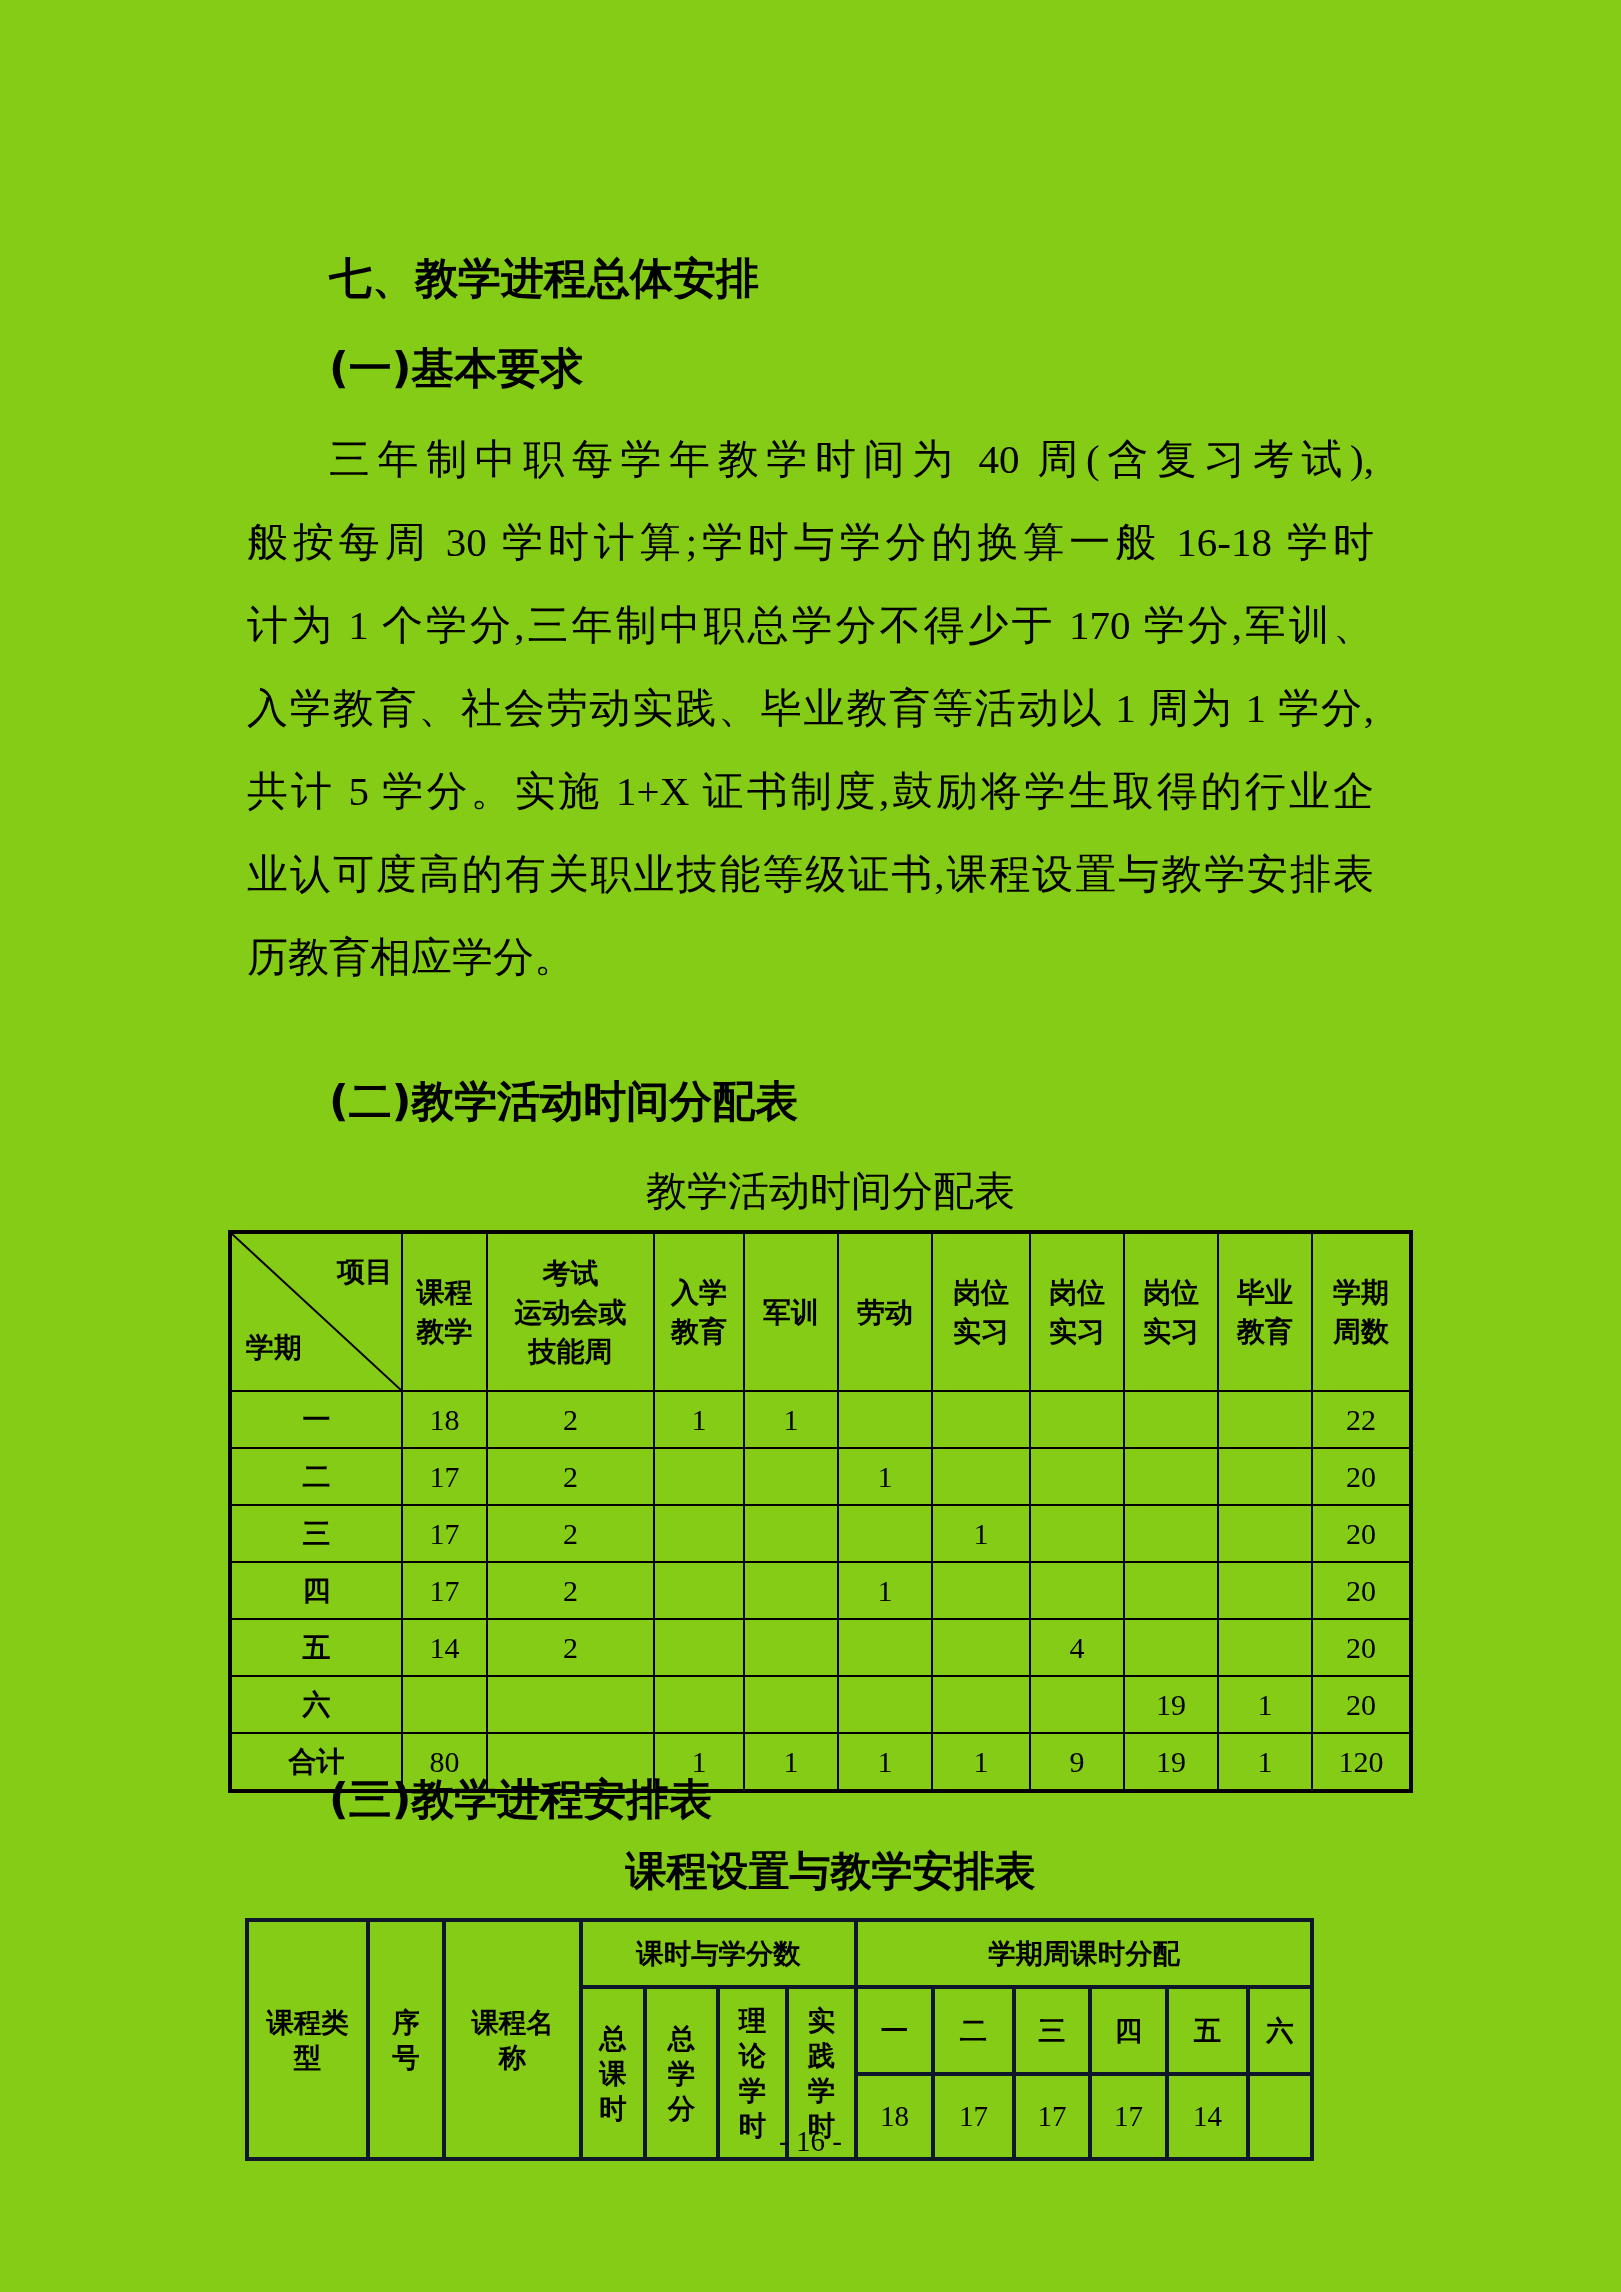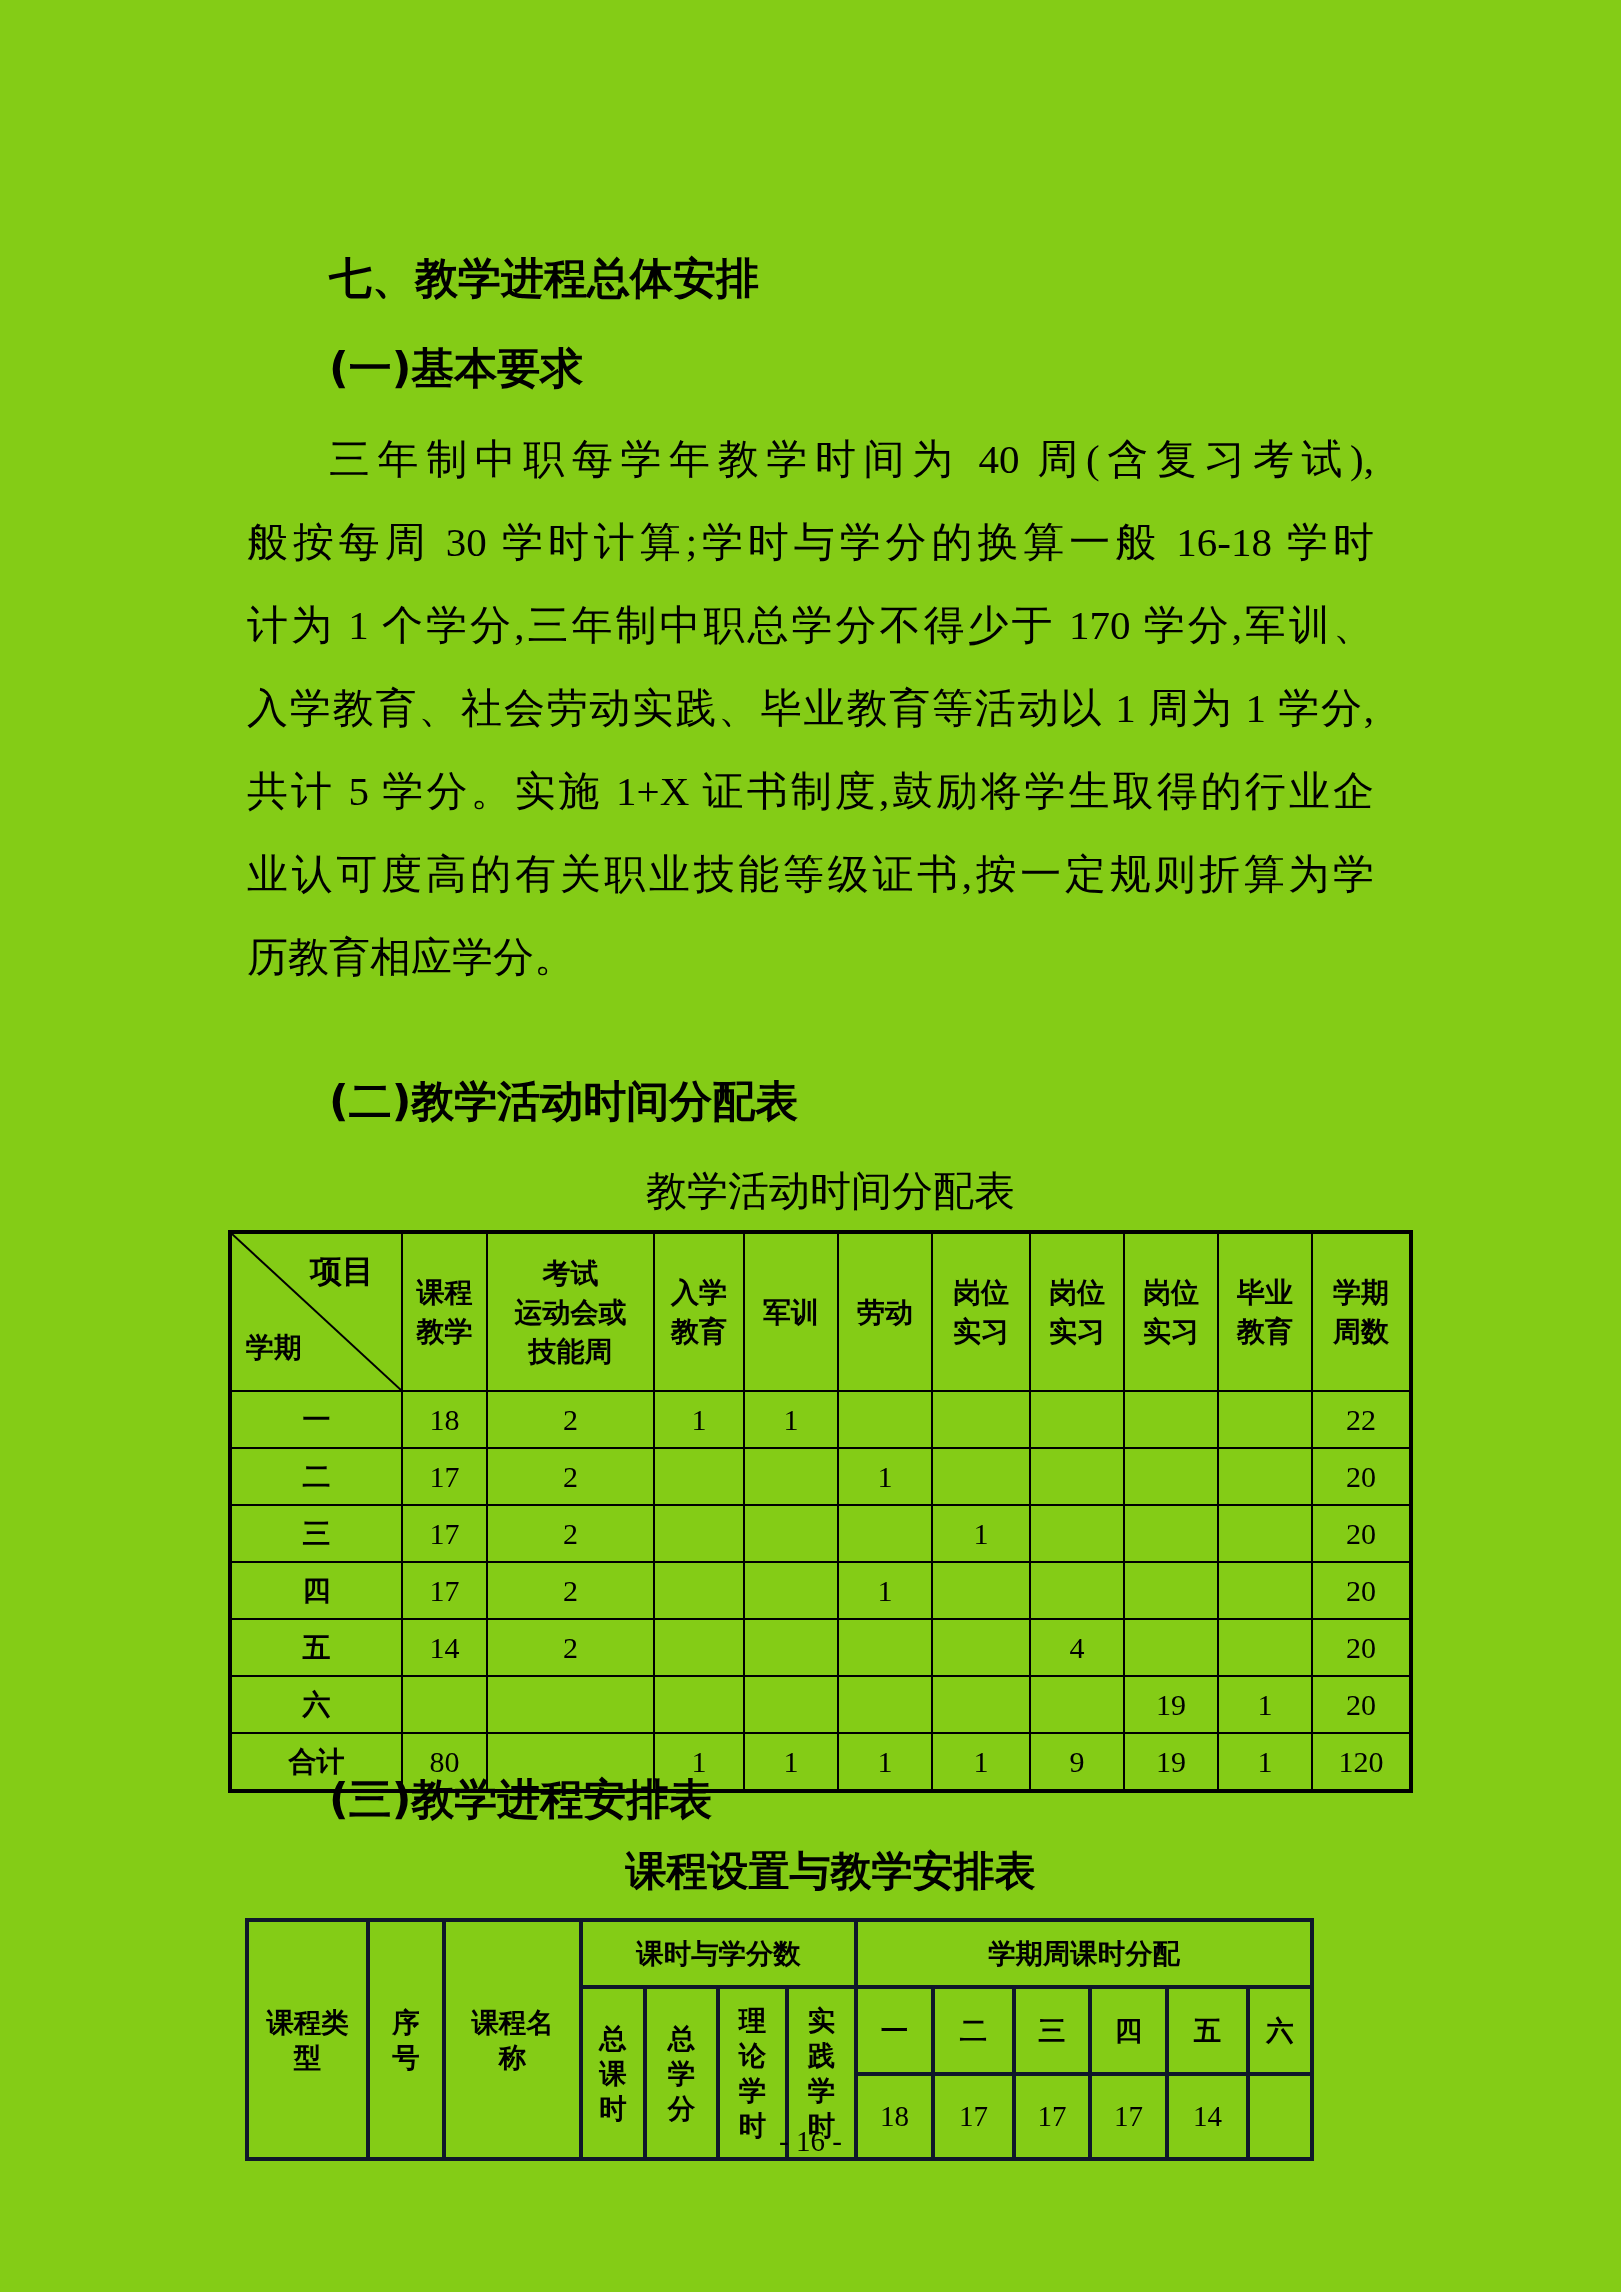--- a/index.html
+++ b/index.html
@@ -58,21 +58,21 @@
     font-weight: bold; font-size: 28px; line-height: 39px;
     text-align: center; vertical-align: middle;
     white-space: pre-line;
   }
   .t1 td.num, .t2 td.num {
     font-family: "Liberation Serif", "DejaVu Serif", serif;
     font-size: 30px; text-align: center; vertical-align: middle;
   }
   .corner { position: relative; }
   .corner svg { position:absolute; top:0; left:0; width:100%; height:100%; display:block; }
-  .corner .c-top { position:absolute; top:17.6px; right:27px; font-size:32px; }
+  .corner .c-top { position:absolute; top:17.6px; right:8px; font-size:28px; }
   .corner .c-bottom { position:absolute; bottom:23.5px; left:13.7px; font-size:28px; }
   .corner span { font-family:"DejaVu Sans","Liberation Sans",sans-serif; font-weight:bold; }
 
   
   .t2 { top: 1918px; left: 245px; width: 1065px; border: 2px solid #000; }
   .t2 th, .t2 td { border: 4px solid #0f172a; padding: 14px; }
   .t2 th {
     font-family: "DejaVu Sans", "Liberation Sans", sans-serif;
     font-weight: bold; font-size: 27.4px; line-height: 35px;
     text-align: center; vertical-align: middle;
@@ -95,21 +95,21 @@
 
   <div class="abs h1">七、教学进程总体安排</div>
   <div class="abs h2 h2-1">(一)基本要求</div>
 
   <div class="abs para">
     <div class="line fit indent">三年制中职每学年教学时间为 40 周(含复习考试),</div>
     <div class="line fit">般按每周 30 学时计算;学时与学分的换算一般 16-18 学时</div>
     <div class="line fit">计为 1 个学分,三年制中职总学分不得少于 170 学分,军训、</div>
     <div class="line fit">入学教育、社会劳动实践、毕业教育等活动以 1 周为 1 学分,</div>
     <div class="line fit">共计 5 学分。实施 1+X 证书制度,鼓励将学生取得的行业企</div>
-    <div class="line fit">业认可度高的有关职业技能等级证书,按一定规则折算为学</div>
+    <div class="line fit">业认可度高的有关职业技能等级证书,课程设置与教学安排表</div>
     <div class="line">历教育相应学分。</div>
   </div>
 
   <div class="abs h2 h2-2">(二)教学活动时间分配表</div>
   <div class="abs tbl-title title1">教学活动时间分配表</div>
 
   <table class="abs t1">
     <colgroup>
       <col style="width:172px">
         <col style="width:85px">

